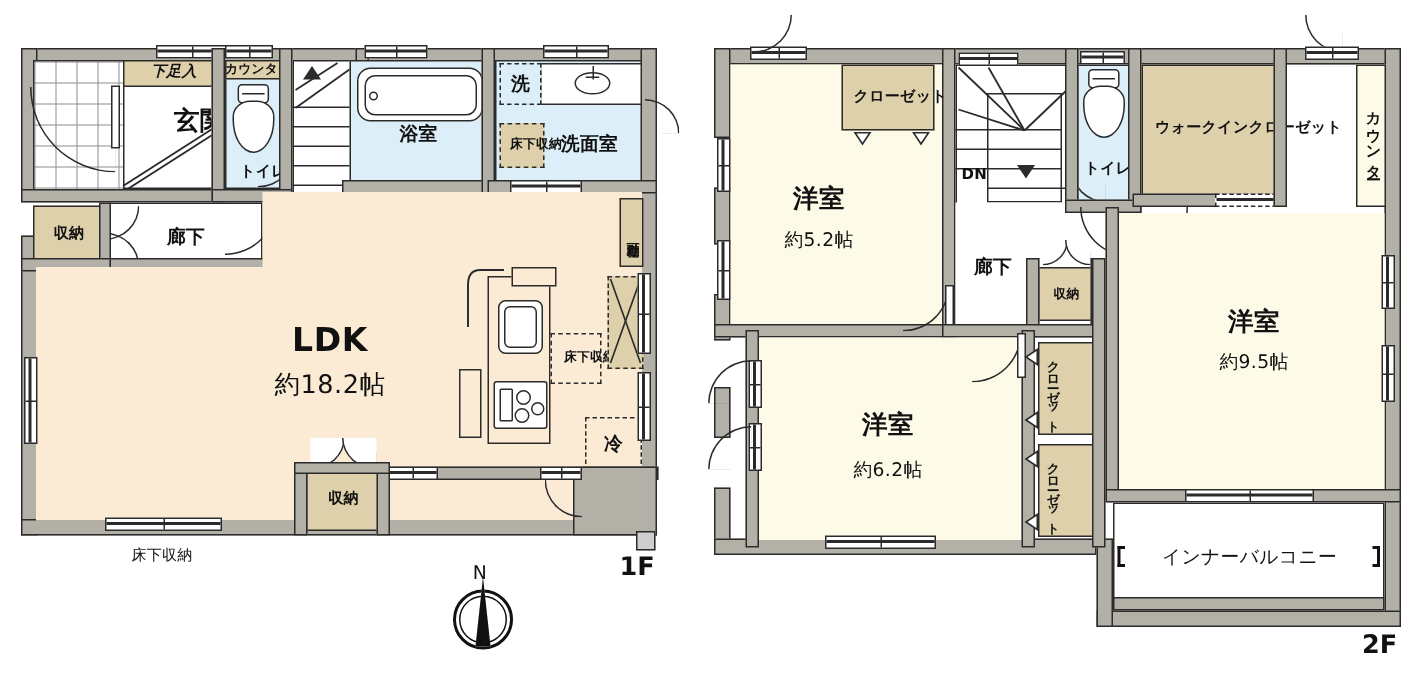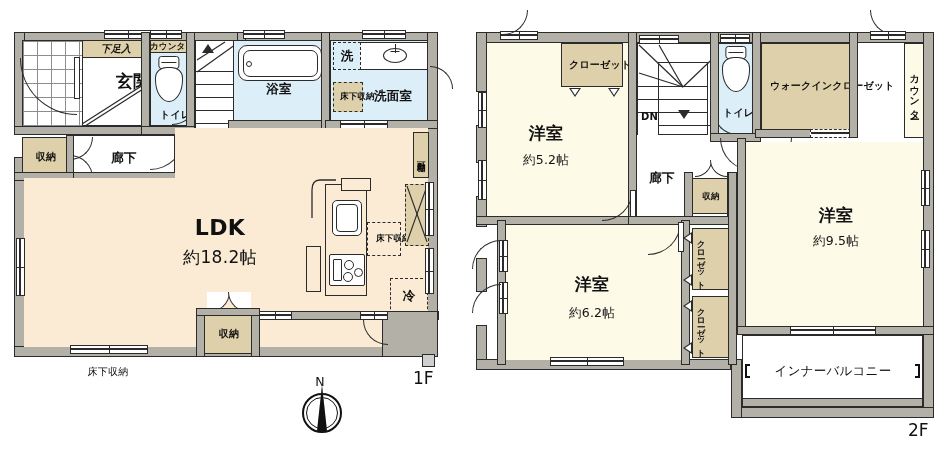--- a/index.html
+++ b/index.html
@@ -112,21 +112,21 @@
   
   .compass{position:absolute;}
   .compass .ring{position:absolute;inset:0;border:2px solid #111;border-radius:50%;}
   .compass .ring2{position:absolute;inset:4px;border:1.2px solid #111;border-radius:50%;}
   .needle-dark{position:absolute;left:50%;top:-8px;width:0;height:0;
        border-left:5px solid transparent;border-right:5px solid transparent;
        border-bottom:46px solid #111;transform:translateX(-50%);}
   .needle-light{position:absolute;left:50%;top:-8px;width:0;height:0;
        border-left:5px solid transparent;border-right:5px solid transparent;
        border-bottom:46px solid #c9c9c9;transform:translateX(-50%) scaleX(-1);}
-  .floor-tag{position:absolute;font-size:17px;color:#111;}
+  .floor-tag{position:absolute;font-size:17px;color:#111;font-weight:bold;}
   .floor-tag .sq{position:absolute;width:11px;height:11px;background:#cfcfcf;
        border:1.1px solid #2b2b2b;right:-1px;top:-14px;}
   .bk{position:absolute;width:2px;height:14px;background:#111;}
   .bk::before,.bk::after{content:"";position:absolute;left:0;width:5px;height:2px;background:#111;}
   .bk::before{top:0;} .bk::after{bottom:0;}
   .bk.r::before,.bk.r::after{left:-3px;}
 </style>
 </head>
 <body>
 

